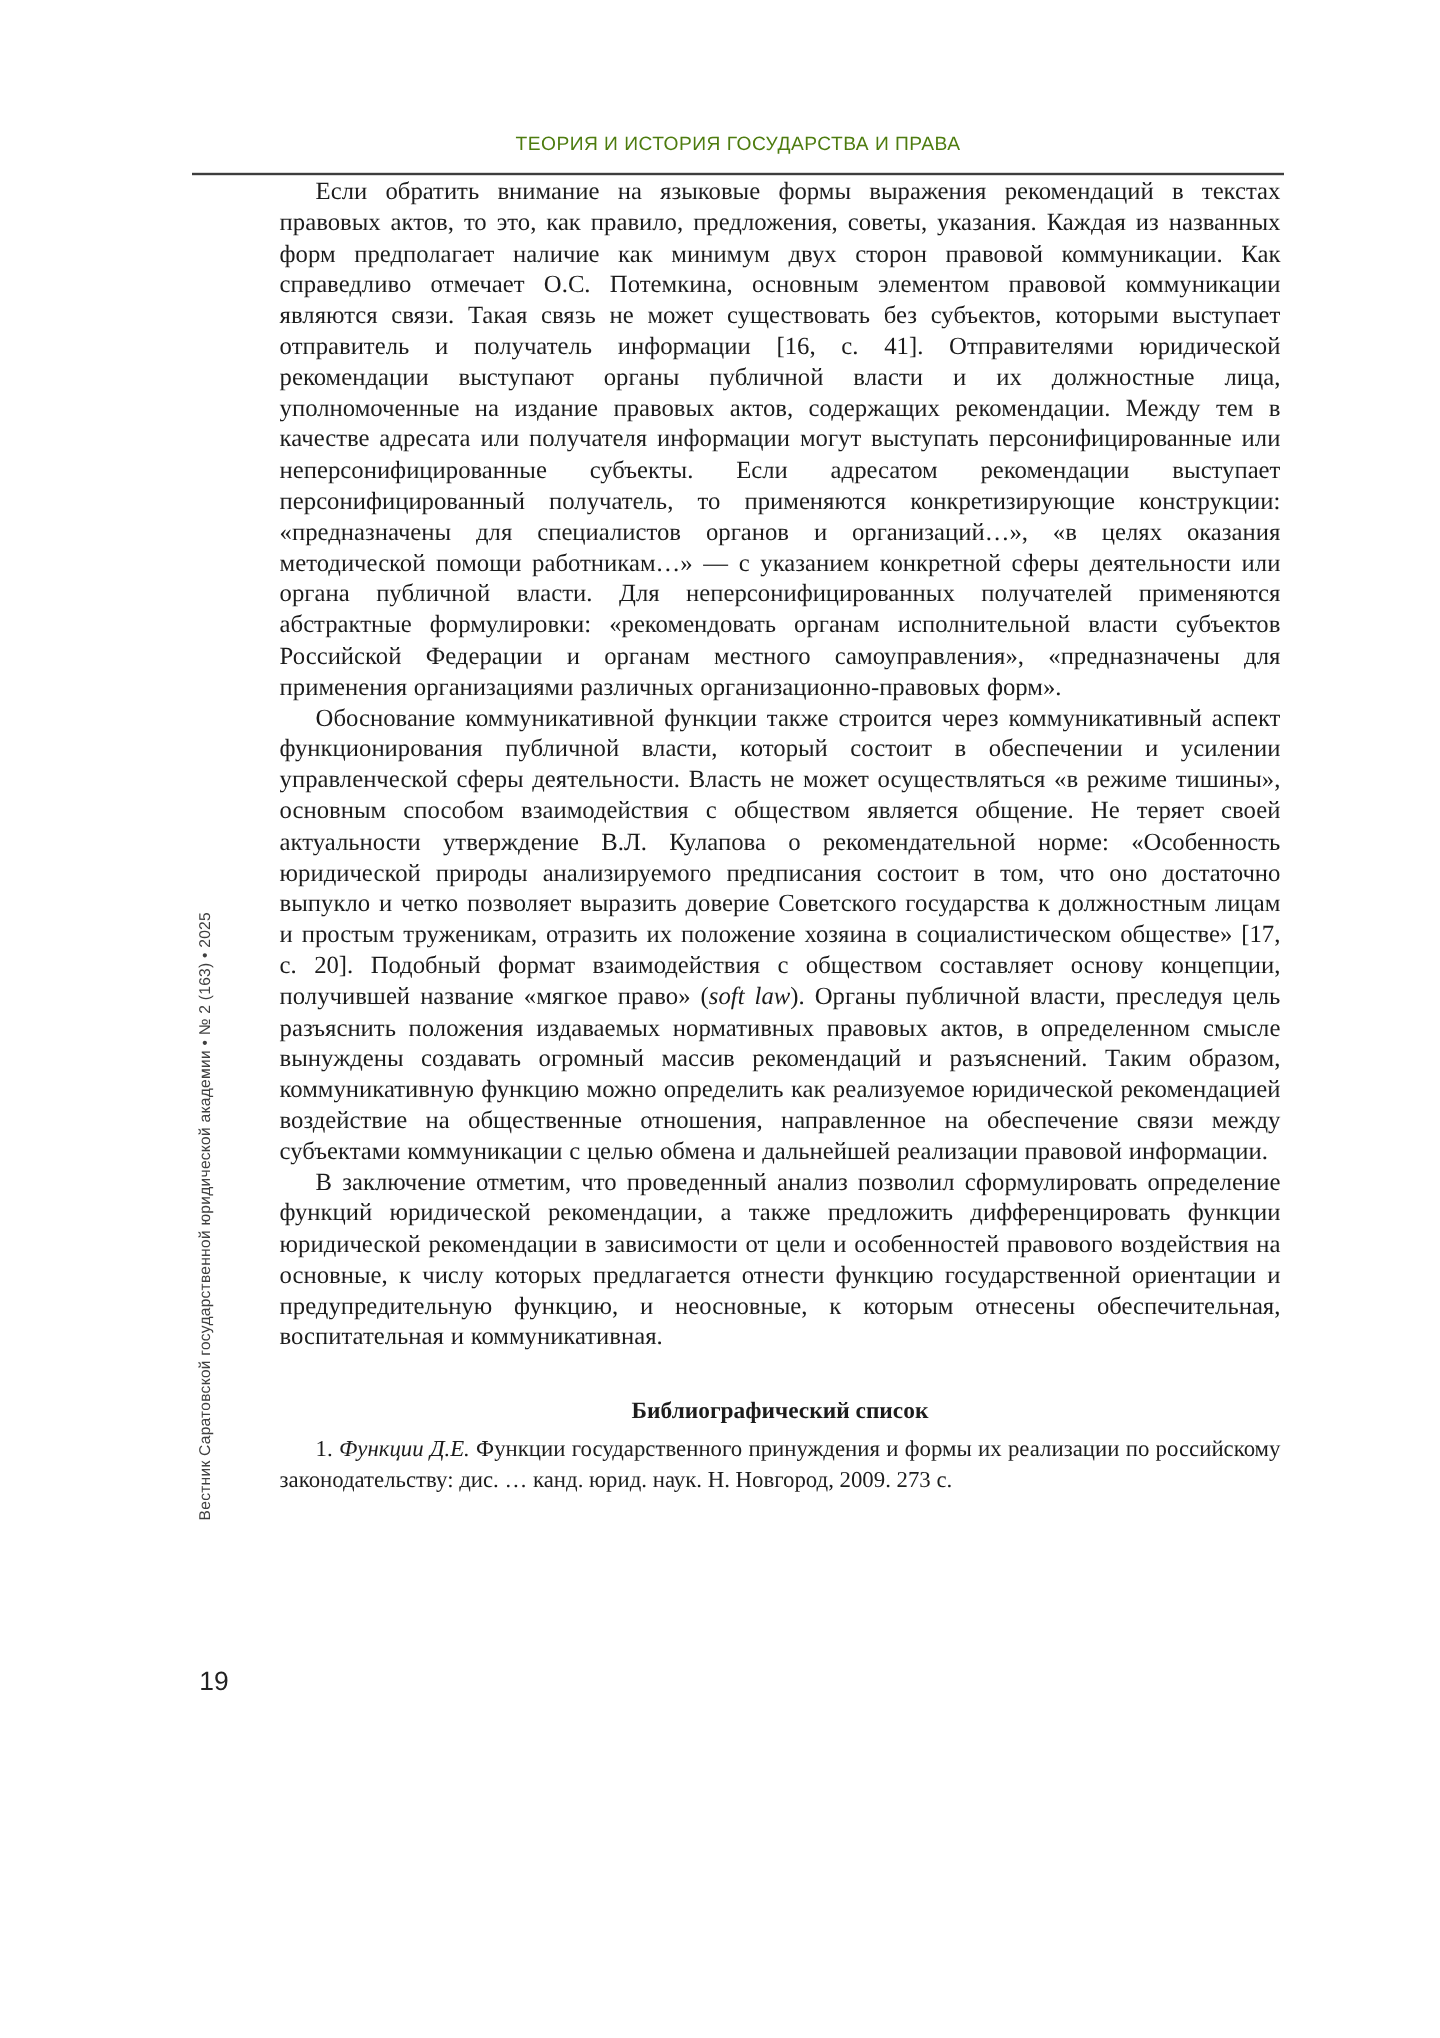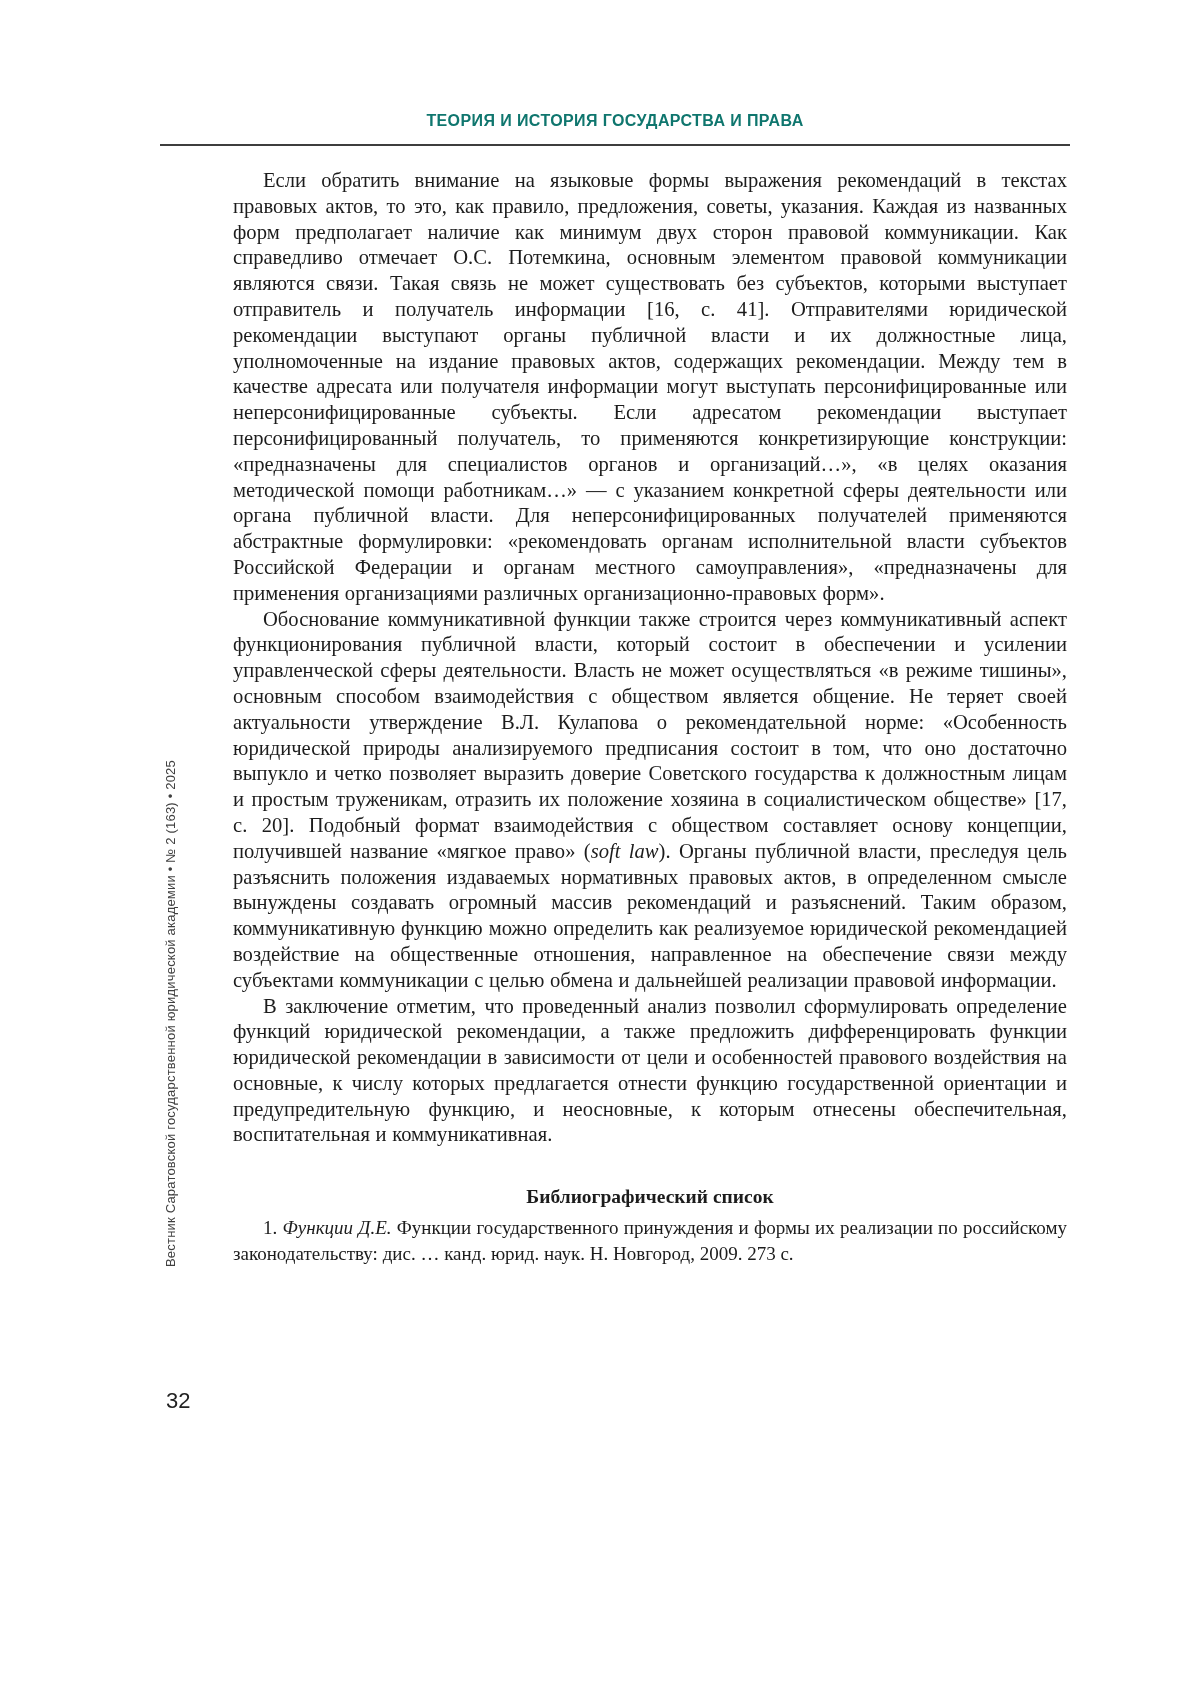--- a/index.html
+++ b/index.html
@@ -17,37 +17,36 @@
   .running-head {
     position: absolute;
     top: 112px;
     left: 160px;
     width: 910px;
     text-align: center;
     font-family: "Liberation Sans", sans-serif;
     font-size: 16px;
     font-stretch: condensed;
     letter-spacing: 0.4px;
-    color: #0f766e;
+    color: #4d7c0f;
     white-space: nowrap;
-    font-weight: bold;
   }
   .head-rule {
     position: absolute;
     top: 144px;
     left: 160px;
     width: 910px;
     height: 2px;
     background: #3d3d3d;
   }
 
   
   .content {
     position: absolute;
-    top: 168px;
+    top: 148px;
     left: 233px;
     width: 834px;
   }
   .content p.body-par {
     margin: 0;
     text-indent: 30px;
     text-align: justify;
     font-size: 20.6px;
     line-height: 25.8px;
     word-spacing: 0.5px;
@@ -120,15 +119,15 @@
     <p class="bib-heading">Библиографический список</p>
 
     <p class="reference">
       <span class="ref-number">1.</span>
       <i class="ref-author">Функции Д.Е.</i>
       <span class="ref-text">Функции государственного принуждения и формы их реализации по российскому законодательству: дис. … канд. юрид. наук. Н. Новгород, 2009. 273 с.</span>
     </p>
 
   </div>
 
-  <div class="page-number">32</div>
+  <div class="page-number">19</div>
 
 </div>
 
 </body></html>

